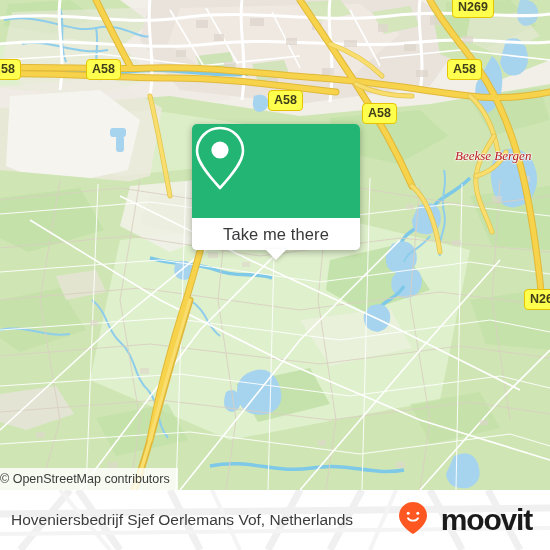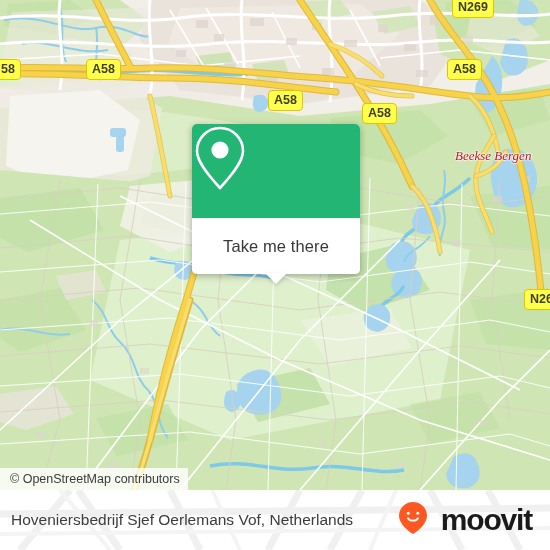--- a/index.html
+++ b/index.html
@@ -71,21 +71,21 @@
   
   .attribution {
     position: absolute;
     left: 0;
     bottom: 0;
     background: rgba(255,255,255,0.80);
     color: #3b3b3b;
     font-size: 12.5px;
     line-height: 22px;
     height: 22px;
-    padding: 0 8px 0 10px;
+    padding: 0 8px 0 0;
     white-space: nowrap;
   }
 
   
   .popup {
     position: absolute;
     left: 192px;
     top: 124px;
     width: 168px;
     border-radius: 5px;
@@ -93,21 +93,21 @@
     background: #ffffff;
   }
   .popup-header {
     height: 94px;
     border-radius: 5px 5px 0 0;
     display: flex;
     align-items: center;
     justify-content: center;
   }
   .popup-footer {
-    height: 56px;
+    height: 32px;
     border-radius: 0 0 5px 5px;
     display: flex;
     align-items: center;
     justify-content: center;
     background: #ffffff;
   }
   .popup-footer span {
     font-size: 16.5px;
     color: #39393b;
     letter-spacing: 0.1px;

